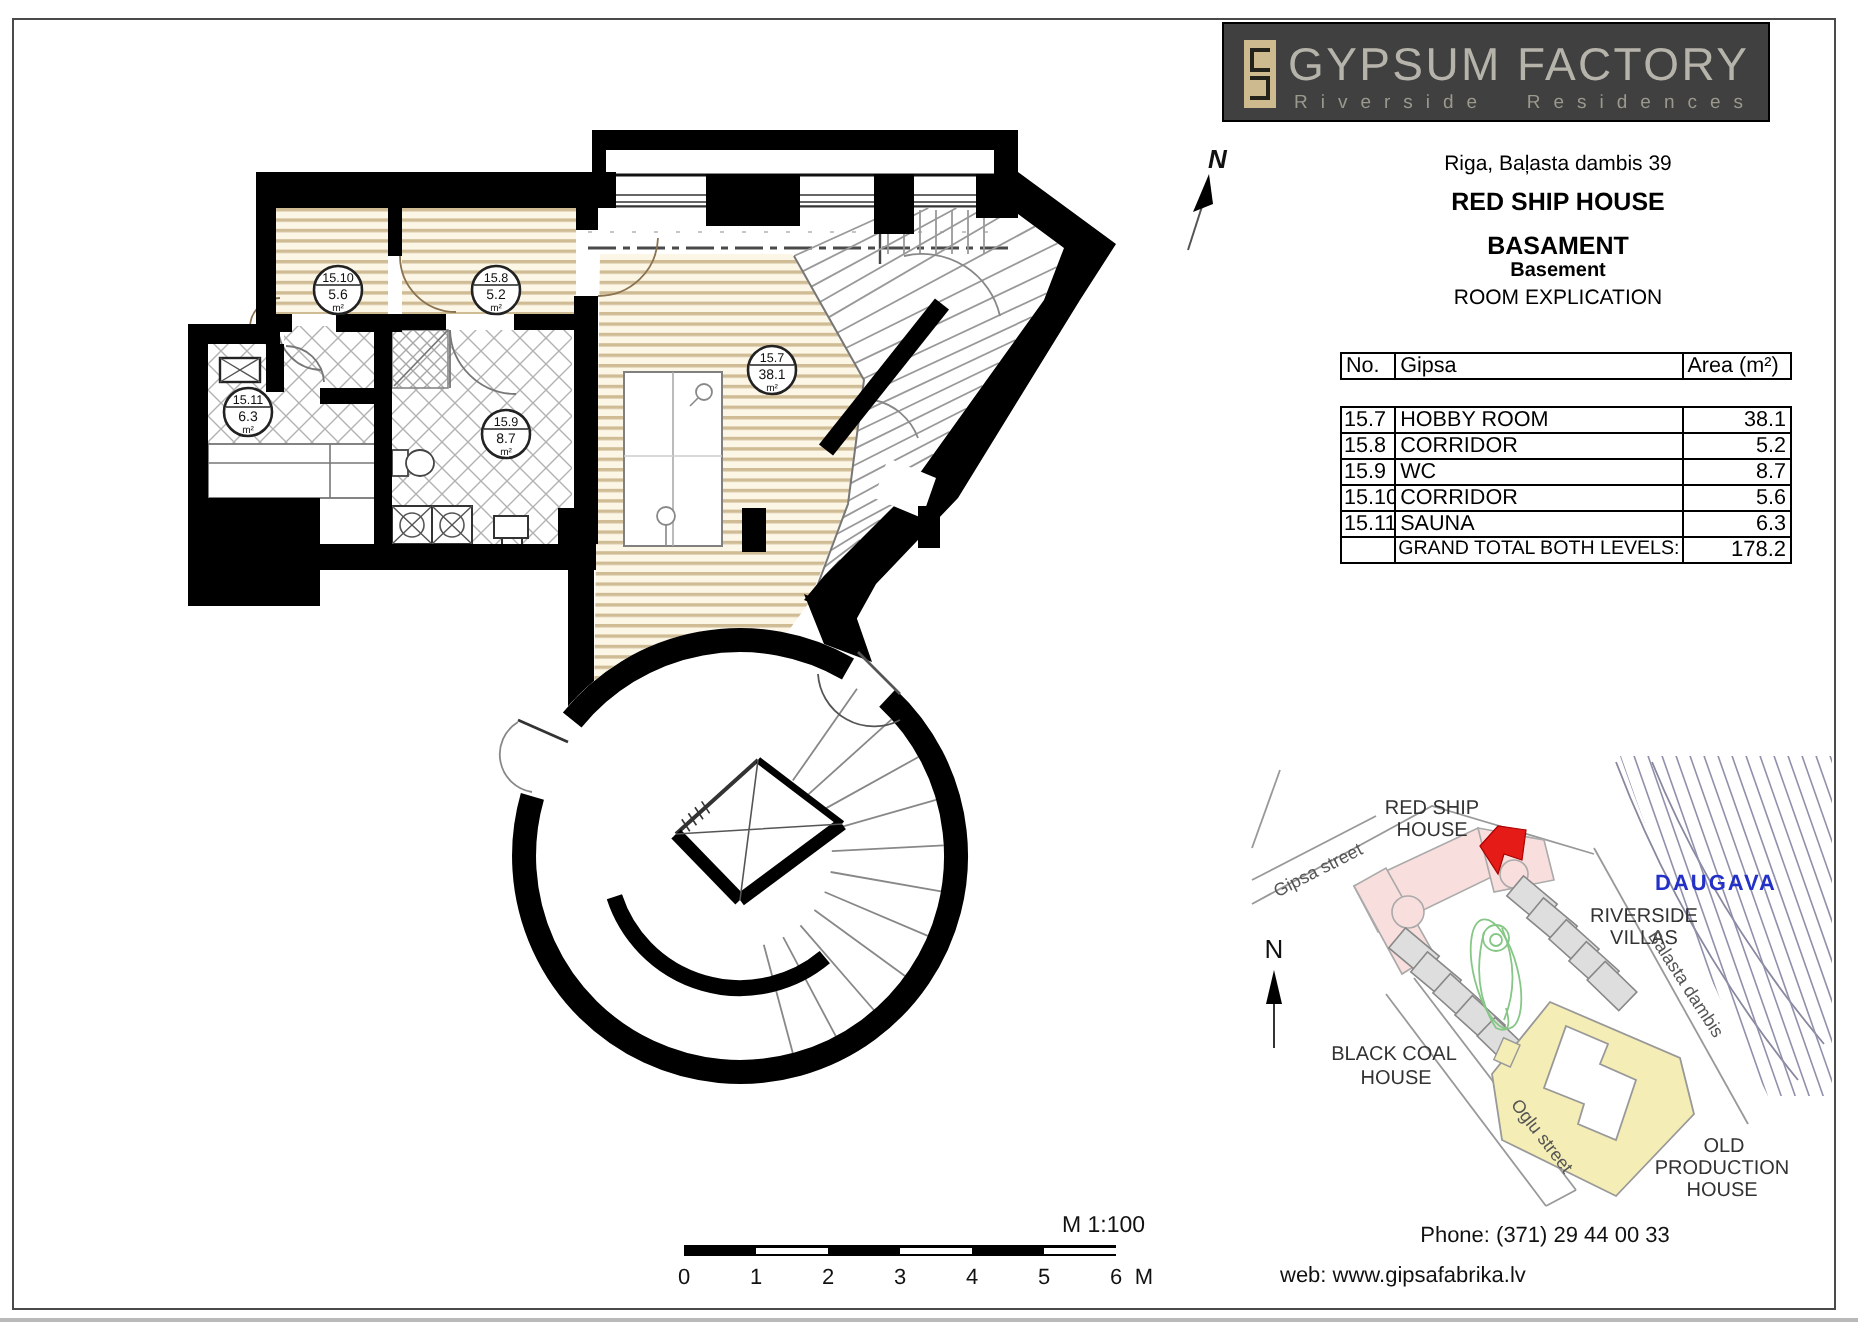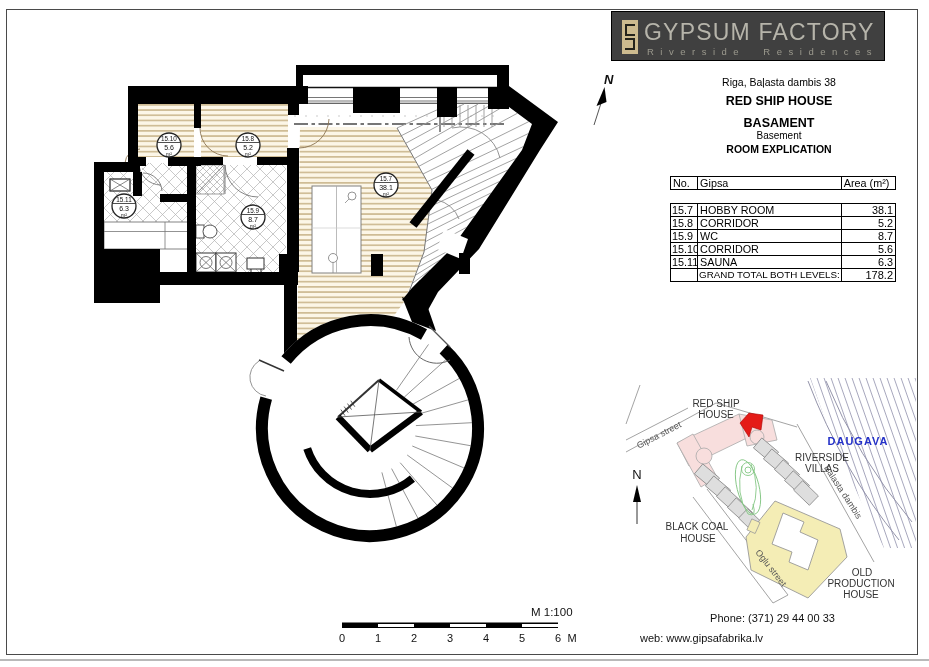--- a/index.html
+++ b/index.html
@@ -304,25 +304,25 @@
     <div class="abs" style="left:3px;top:4px;width:10px;height:12px;border:2px solid #24231b;border-right:none;"></div>
     <div class="abs" style="left:3px;top:18px;width:10px;height:12px;border:2px solid #24231b;border-left:none;"></div>
   </div>
 
   <div class="abs" style="left:32px;top:7px;width:240px;font-size:23px;letter-spacing:1.2px;color:#b6b4aa;white-space:nowrap;">GYPSUM FACTORY</div>
 
   <div class="abs" style="left:35px;top:34px;font-size:9.5px;letter-spacing:6.5px;color:#9b998d;white-space:nowrap;">Riverside&nbsp;&nbsp;Residences</div>
 </div>
 
 <div class="abs" style="left:640px;top:76px;width:278px;text-align:center;color:#000;">
-  <div style="font-size:10.5px;">Riga, Baļasta dambis 38</div>
+  <div style="font-size:10.5px;">Riga, Baļasta dambis 39</div>
   <div style="font-size:12.5px;font-weight:bold;margin-top:6px;">RED SHIP HOUSE</div>
   <div style="font-size:12.5px;font-weight:bold;margin-top:8px;">BASAMENT</div>
-  <div style="font-size:10px;">Basement</div>
-  <div style="font-size:10.5px;font-weight:bold;margin-top:2px;">ROOM EXPLICATION</div>
+  <div style="font-size:10px;font-weight:bold;">Basement</div>
+  <div style="font-size:10.5px;font-weight:normal;margin-top:2px;">ROOM EXPLICATION</div>
 </div>
 
 <table class="tbl" style="left:670px;top:176px;width:226px;">
     <tbody>
       <tr>
 <td style="width:27px">No.</td>
         <td style="width:143px">Gipsa</td>
         <td style="width:54px">Area (m²)</td>
       </tr>
     </tbody>

